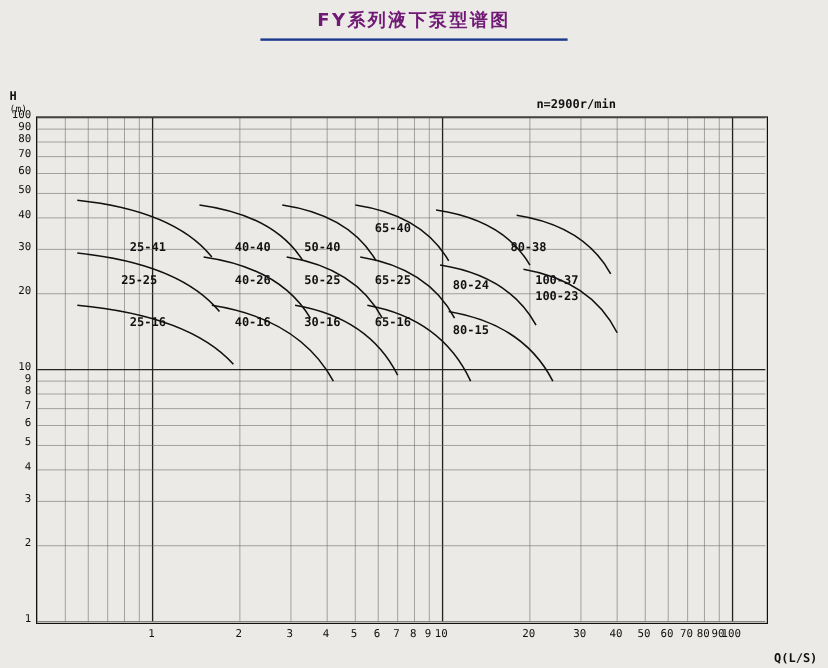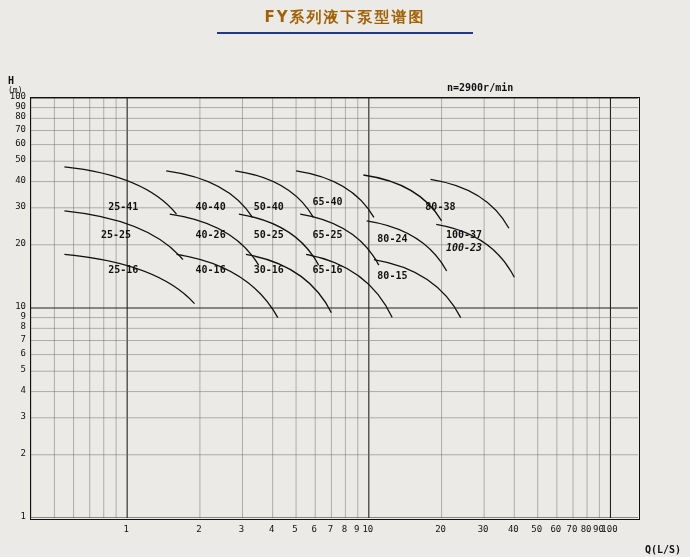--- a/index.html
+++ b/index.html
@@ -10,21 +10,21 @@
     position:relative;
     overflow:hidden;
   }
 
   .title{
     position:absolute;
     top:8px;left:0;width:690px;
     text-align:center;
     font-size:15px;
     font-weight:bold;
-    color:#a16207;
+    color:#701a75;
     letter-spacing:2px;
     font-family:"DejaVu Sans", sans-serif;
   }
   .title-underline{
     position:absolute;
     top:32px;
     left:217px;
     width:256px;
     height:2px;
     background:#1b3a8c;
@@ -217,21 +217,21 @@
 <div id="label-layer">
     <div class="series-label" style="left: 108.163px; top: 200.805px;">25-41</div>
     <div class="series-label" style="left: 101px; top: 229.091px;">25-25</div>
     <div class="series-label" style="left: 108.163px; top: 264.021px;">25-16</div>
     <div class="series-label" style="left: 195.575px; top: 200.805px;">40-40</div>
     <div class="series-label" style="left: 195.575px; top: 229.091px;">40-26</div>
     <div class="series-label" style="left: 195.575px; top: 264.021px; text-align: center;">40-16</div>
     <div class="series-label" style="left: 253.651px; top: 200.805px;">50-40</div>
     <div class="series-label" style="left: 253.651px; top: 229.091px;">50-25</div>
     <div class="series-label" style="left: 253.651px; top: 264.021px;">30-16</div>
-    <div class="series-label" style="left: 312.382px; top: 196px;">65-40</div>
+    <div class="series-label" style="left: 312.382px; top: 185px;">65-40</div>
     <div class="series-label" style="left: 312.382px; top: 229.091px;">65-25</div>
     <div class="series-label" style="left: 312.382px; top: 264.021px; text-align: center;">65-16</div>
     <div class="series-label" style="left: 377.349px; top: 200.805px; margin-left: 48px;">80-38</div>
     <div class="series-label" style="left: 377.349px; top: 233.334px;">80-24</div>
     <div class="series-label" style="left: 377.349px; top: 270.313px; text-align: right;">80-15</div>
     <div class="series-label" style="left: 445.977px; top: 229px;">100-37</div>
-    <div class="series-label" style="left: 445.977px; top: 242.462px; font-style: italic;">100-23</div>
+    <div class="series-label" style="left: 445.977px; top: 242.462px;">100-23</div>
   </div>
 
 </body></html>

